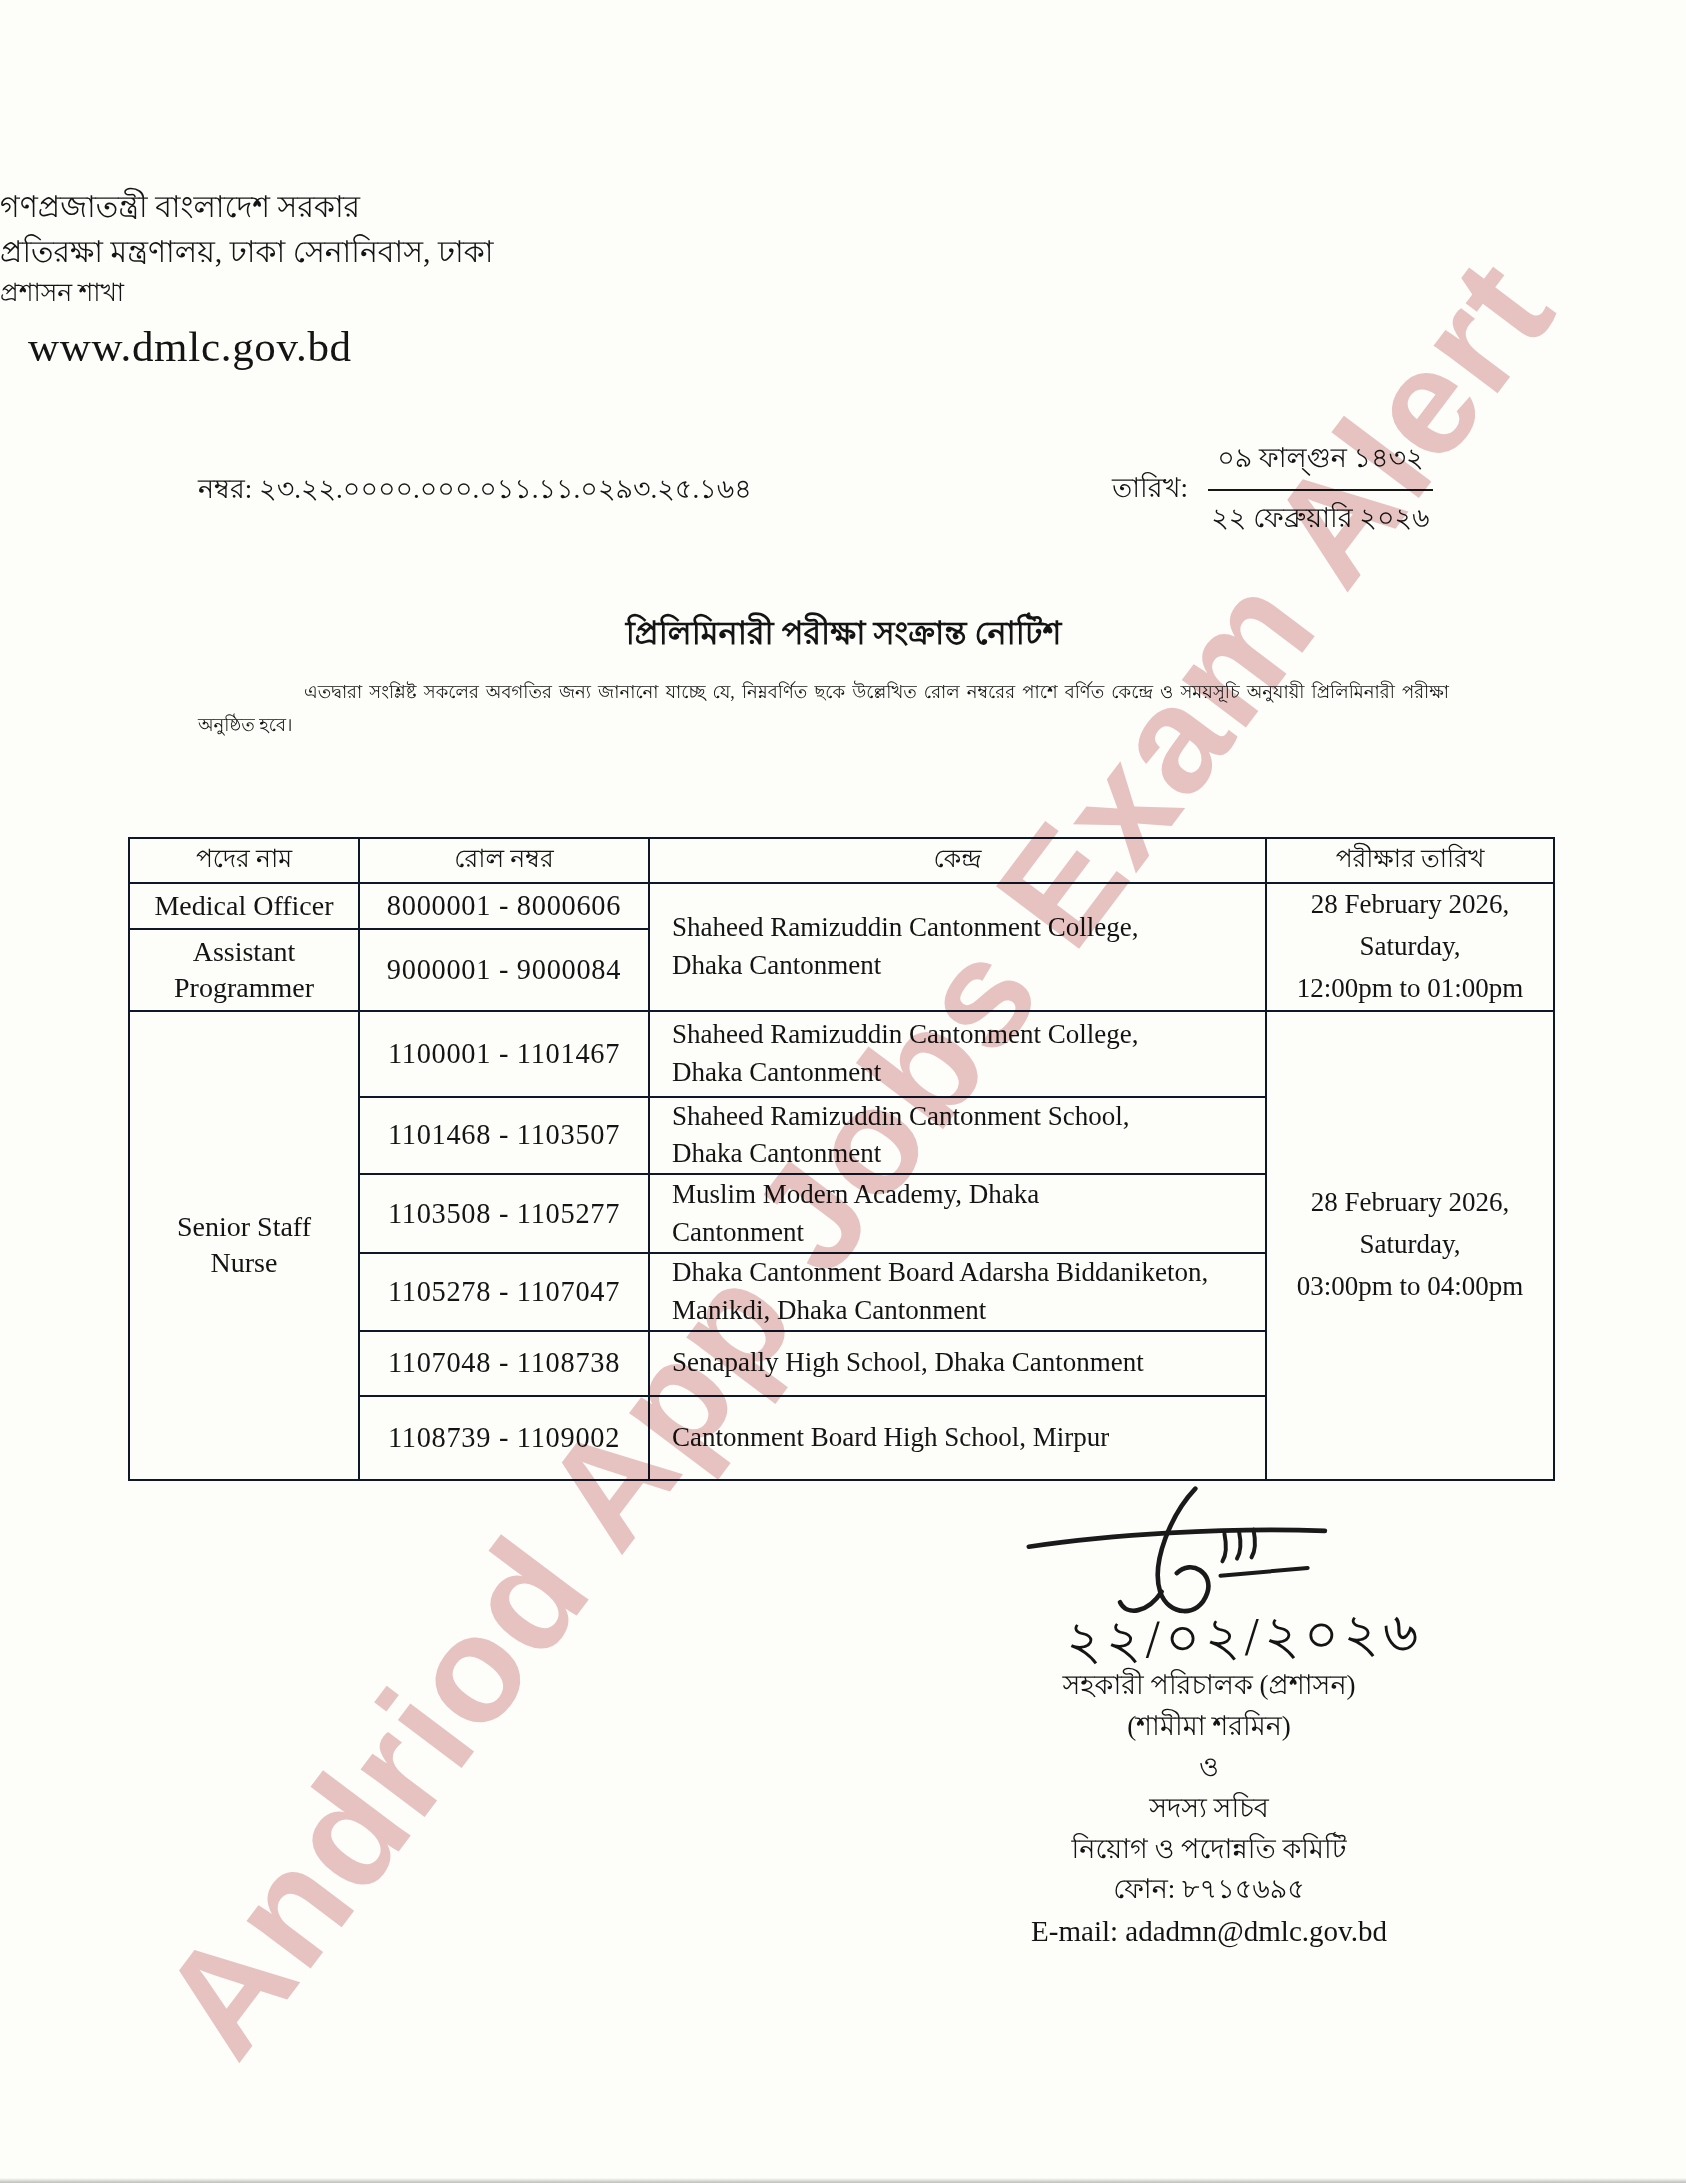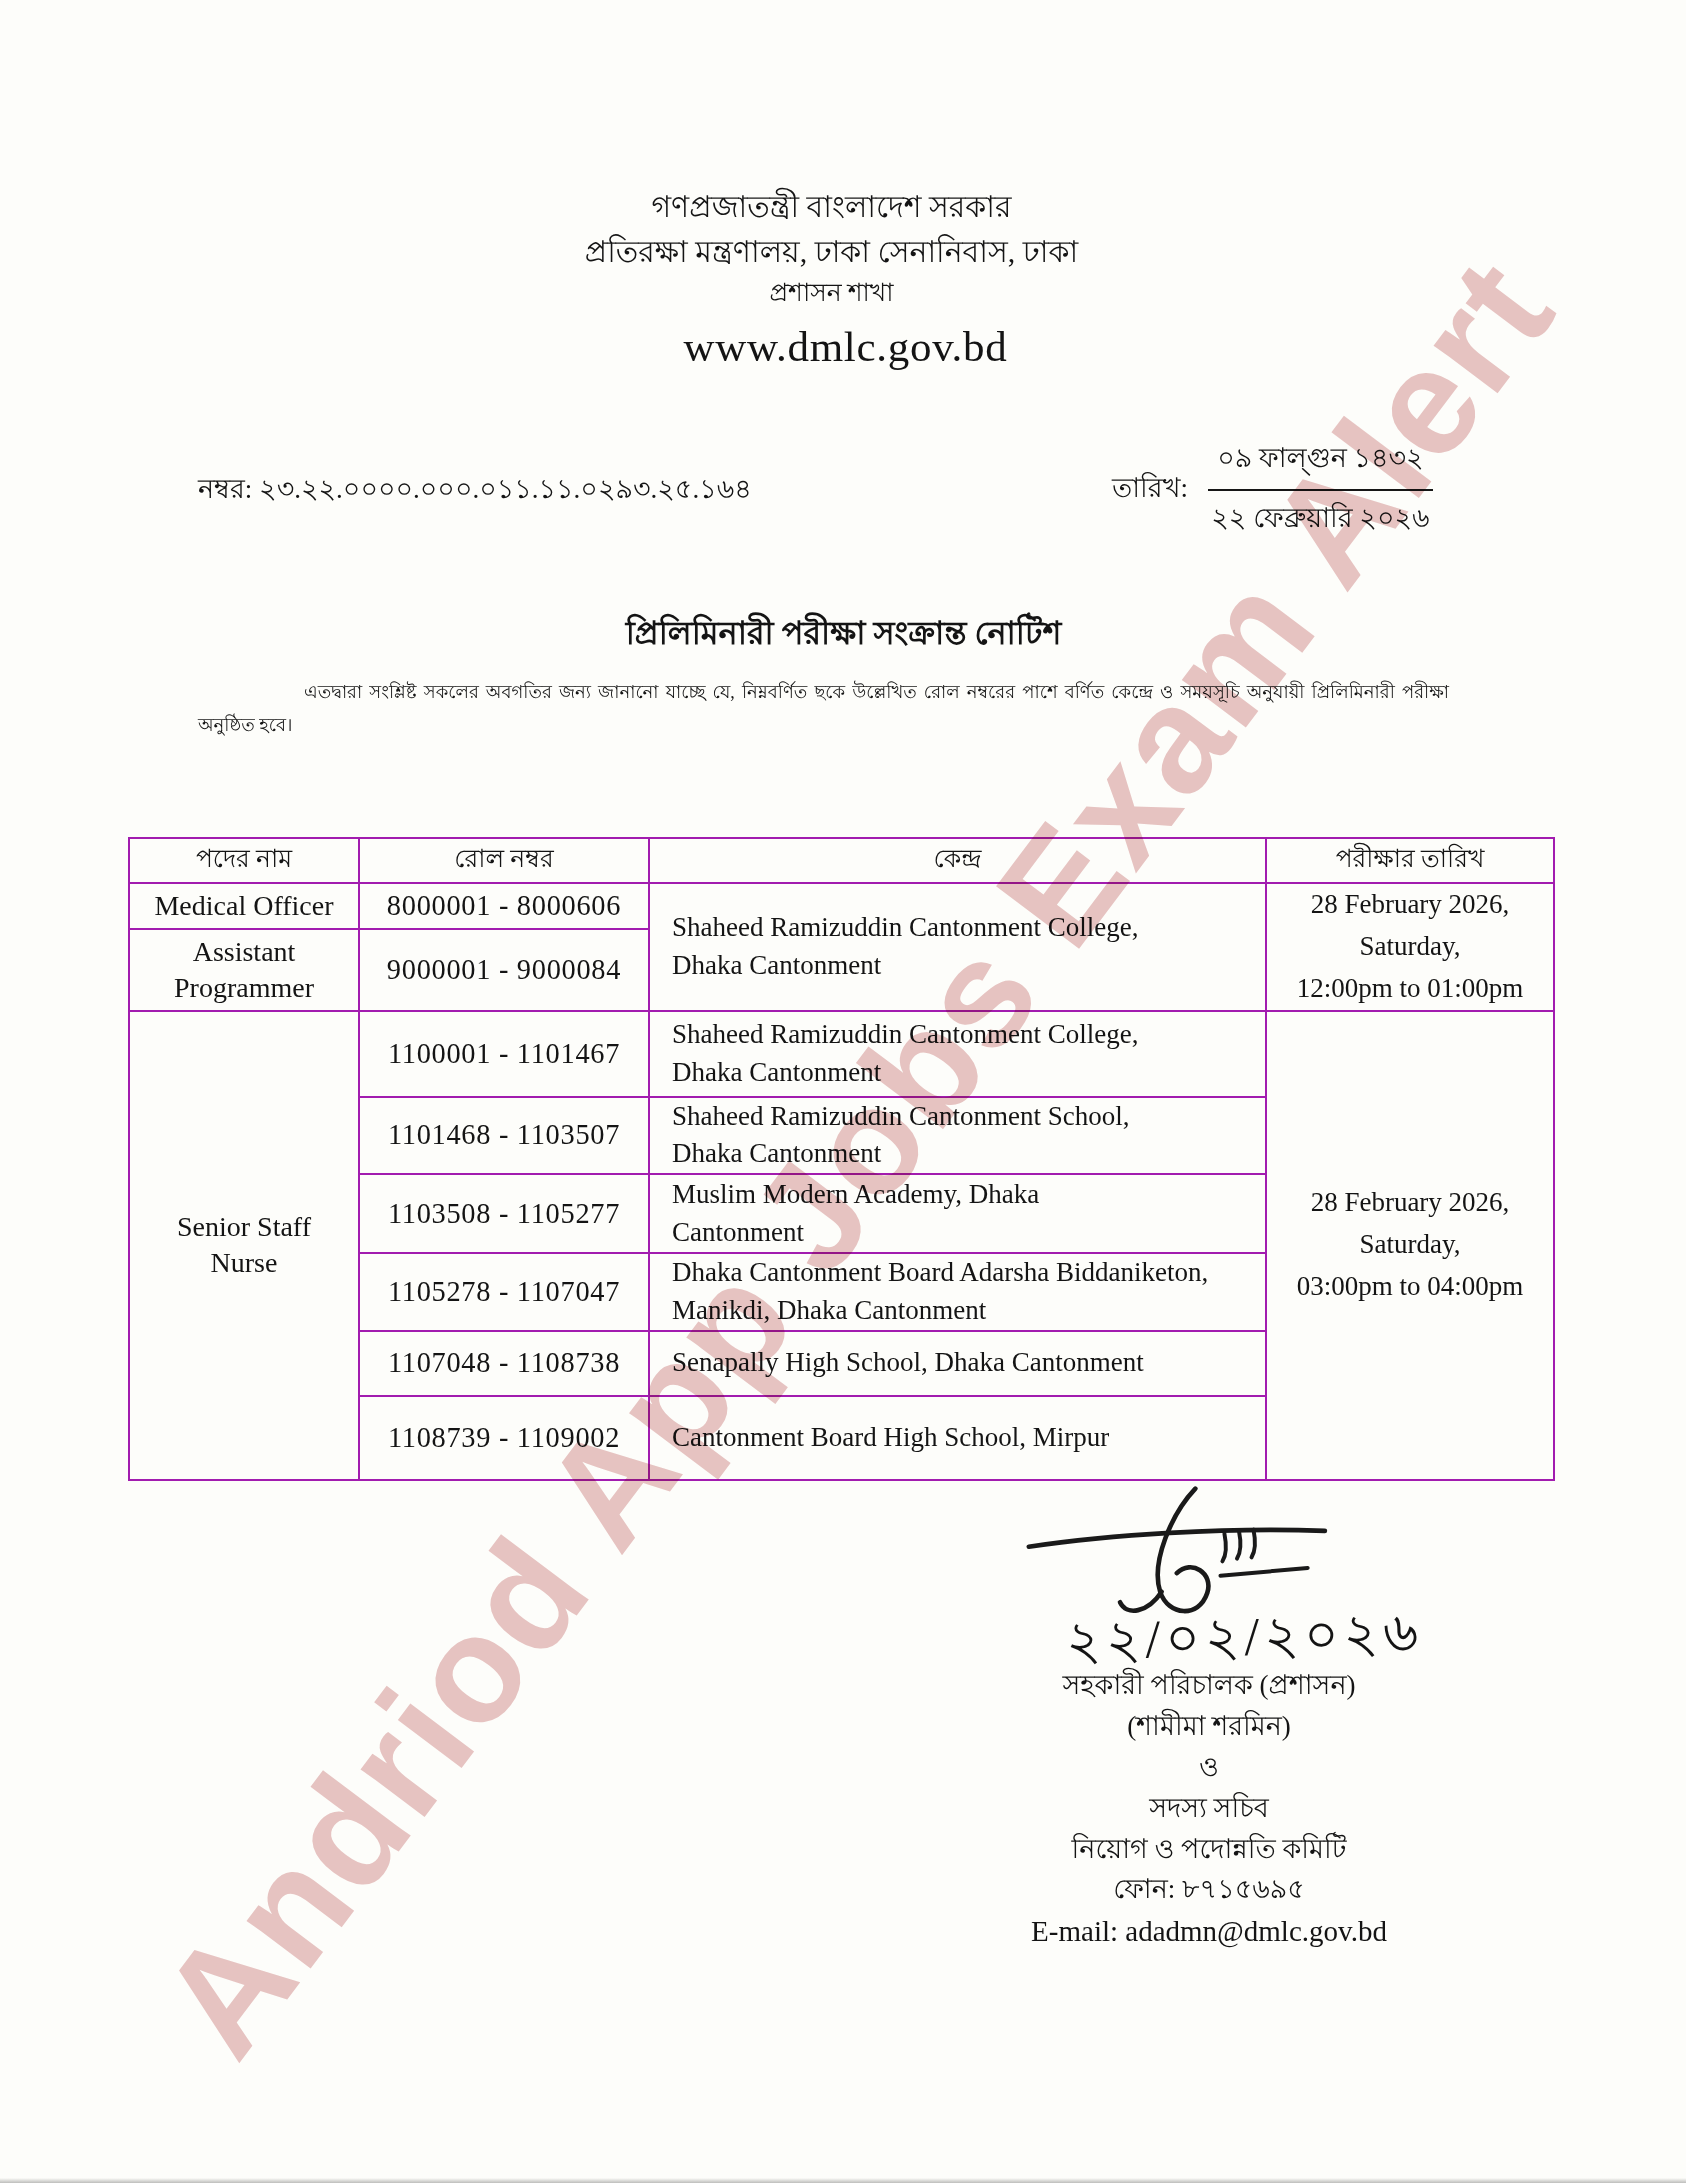--- a/index.html
+++ b/index.html
@@ -23,21 +23,21 @@
     font-size:151px;
     letter-spacing:2.6px;
     white-space:nowrap;
     color:rgba(197,110,110,0.40);
     mix-blend-mode:multiply;
     z-index:5;
     pointer-events:none;
   }
 
   
-  .header-block { position:absolute; top:184px; left:0; width:1663px; text-align:center; z-index:1; }
+  .header-block { position:absolute; top:184px; left:0; width:1663px; z-index:1; }
   .h-line  { font-size:30px; line-height:1.5; }
   .h-line4 { font-size:25px; line-height:1.5; }
   .website { font-size:43px; margin-top:10.6px; letter-spacing:0.7px;padding-left:28px; }
 
   
   .memo-no { position:absolute; left:198px; top:468px; font-size:27px; z-index:1; }
   .date-wrap { position:absolute; left:1112px; top:437px; display:flex; align-items:center; gap:20px; font-size:27px; z-index:1; }
   .frac { display:inline-block; text-align:center; }
   .frac-top { display:block; border-bottom:2.6px solid #161616; padding:0 9.3px 6.6px; }
   .frac-bottom { display:block; padding-top:6.6px; }
@@ -46,21 +46,21 @@
   .notice-title { position:absolute; top:608px; left:0; width:1687px; text-align:center; font-size:32px; font-weight:700; z-index:1; }
   .notice-body { position:absolute; top:676px; left:198px; width:1251px; font-size:18px; line-height:1.82; text-align:justify; text-indent:106px; z-index:1; }
 
   
   .exam-table {
     position:absolute; top:837px; left:128px;
     width:1425px; height:626px;
     border-collapse:collapse; table-layout:fixed;
     z-index:1;
   }
-  .exam-table th, .exam-table td { border:2px solid #a21caf; font-weight:normal; vertical-align:middle; }
+  .exam-table th, .exam-table td { border:2px solid #0f172a; font-weight:normal; vertical-align:middle; }
   .head-cell  { font-size:25px; text-align:center; }
   .post-cell  { font-size:28px; text-align:center; line-height:1.3; white-space:pre-line; }
   .roll-cell  { font-size:28.4px; text-align:center; letter-spacing:0.7px; }
   .centre-cell{ font-size:27px; text-align:left; padding-left:22px; padding-right:4px; line-height:1.4; white-space:pre-line; }
   .date-cell  { font-size:27px; text-align:center; line-height:1.55; white-space:pre-line; }
 
   
   .sig-scribble { position:absolute; left:1022px; top:1482px; z-index:2; }
   .sig-date {
     position:absolute; left:1066px; top:1595px;

